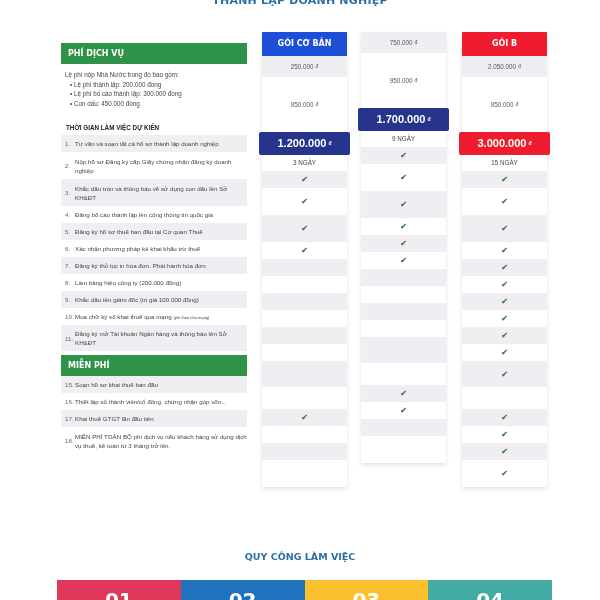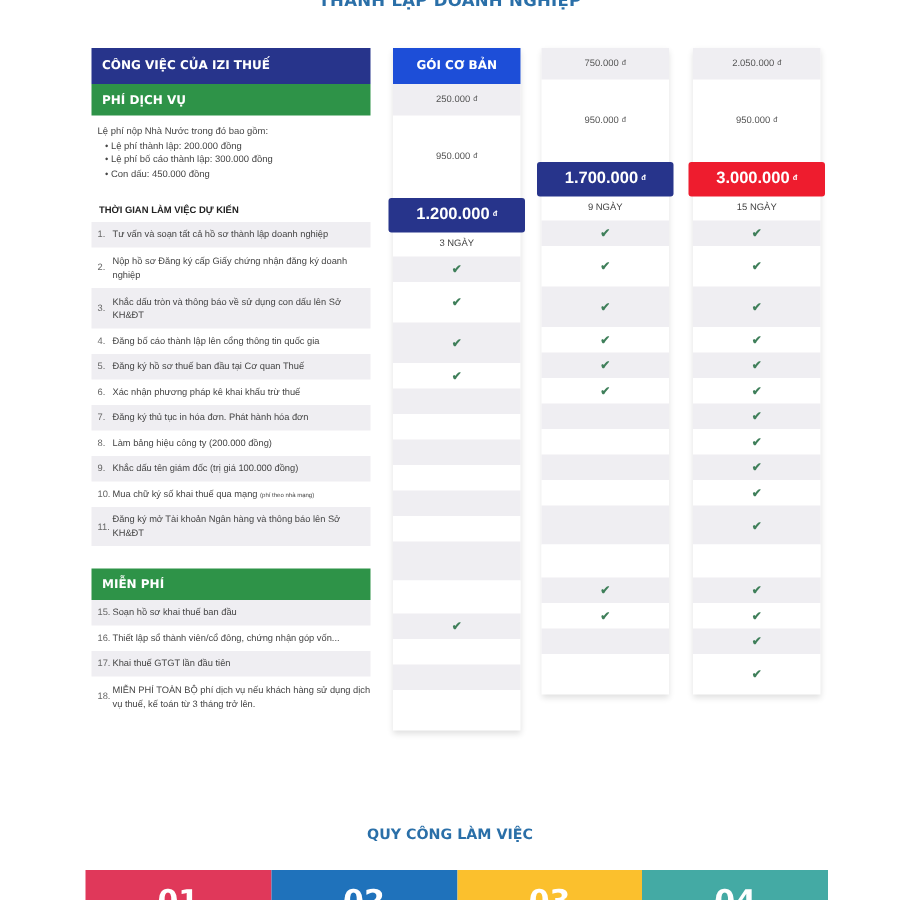--- a/index.html
+++ b/index.html
@@ -10,21 +10,21 @@
     position: absolute; left: 0; top: -6px; width: 600px; text-align: center;
     font-family: "DejaVu Sans", sans-serif; font-weight: bold; font-size: 11px;
     color: #2a6fa8; letter-spacing: 0.2px;
   }
 
   
   .left-col { position: absolute; left: 61px; top: 32px; width: 186px; }
   .hdr-blue { background: #27348b; color: #fff; height: 24px; line-height: 24px; padding-left: 7px;
     font-size: 8px; font-weight: bold; font-family: "DejaVu Sans", sans-serif; }
   .hdr-green { background: #2e9348; color: #fff; height: 21px; line-height: 21px; padding-left: 7px;
-    font-size: 8px; font-weight: bold; font-family: "DejaVu Sans", sans-serif; }
+    font-size: 8px; font-weight: bold; font-family: "DejaVu Sans", sans-serif; margin-top: 11px; }
   .fee-note { padding: 6px 6px 0 4px; height: 55px; font-size: 6.3px; line-height: 9.5px; color: #444; }
   .fee-note .bullet { padding-left: 5px; }
   .row { font-size: 6.2px; color: #444; padding-left: 4px; display: flex; align-items: center; }
   .row.alt { background: #efeef2; }
   .row .num { width: 10px; flex: 0 0 10px; color: #666; }
   .row .txt { line-height: 9px; }
   .row .small { font-size: 4px; }
   .time-hdr { font-weight: bold; font-size: 6.3px; color: #222; padding-left: 5px; height: 16px; display: flex; align-items: center; }
 
   
@@ -51,21 +51,20 @@
   .step { flex: 1; position: relative; overflow: hidden; }
   .step span { position: absolute; top: 8px; width: 100%; text-align: center; color: #fff;
     font-weight: bold; font-size: 20px; font-family: "DejaVu Sans", sans-serif; }
 </style>
 </head>
 <body>
 
 <div class="page-title">THÀNH LẬP DOANH NGHIỆP</div>
 
 <div class="left-col">
-  <div class="hdr-blue">CÔNG VIỆC CỦA IZI THUẾ</div>
   <div class="hdr-green">PHÍ DỊCH VỤ</div>
   <div class="fee-note">
     <div>Lệ phí nộp Nhà Nước trong đó bao gồm:</div>
     <div class="bullet">• Lệ phí thành lập: 200.000 đồng</div>
     <div class="bullet">• Lệ phí bố cáo thành lập: 300.000 đồng</div>
     <div class="bullet">• Con dấu: 450.000 đồng</div>
   </div>
   <div class="time-hdr">THỜI GIAN LÀM VIỆC DỰ KIẾN</div>
   <div id="task-rows">
       <div class="row alt" style="height: 17px;">
@@ -106,21 +105,21 @@
       </div>
       <div class="row" style="height: 17px;">
         <span class="num">10.</span>
         <span class="txt"><span>Mua chữ ký số khai thuế qua mạng</span> <span class="small">(phí theo nhà mạng)</span></span>
       </div>
       <div class="row alt" style="height: 26px;">
         <span class="num">11.</span>
         <span class="txt"><span>Đăng ký mở Tài khoản Ngân hàng và thông báo lên Sở KH&amp;ĐT</span></span>
       </div>
     </div>
-  <div class="hdr-green" style="margin-top:15px;">MIỄN PHÍ</div>
+  <div class="hdr-green" style="margin-top:4px;">MIỄN PHÍ</div>
   <div id="free-rows">
       <div class="row alt" style="height: 17px;">
         <span class="num">15.</span>
         <span class="txt"><span>Soạn hồ sơ khai thuế ban đầu</span></span>
       </div>
       <div class="row" style="height: 17px;">
         <span class="num">16.</span>
         <span class="txt"><span>Thiết lập sổ thành viên/cổ đông, chứng nhận góp vốn...</span></span>
       </div>
       <div class="row alt" style="height: 17px;">
@@ -200,20 +199,21 @@
       <div class="cell alt" style="height: 17px;">
         <span class="check">✔</span>
       </div>
       <div class="cell" style="height: 17px;">
         <span class="check">✔</span>
       </div>
       <div class="cell alt" style="height: 17px;"></div>
       <div class="cell" style="height: 27px;"></div>
     </div>
     <div class="pkg" style="left: 462px;">
+      <div class="pkg-head" style="background:#ee1c2e">GÓI B</div>
       <div class="pkg-price"><span>2.050.000</span><sup>đ</sup></div>
       <div class="pkg-state"><span>950.000</span><sup>đ</sup></div>
       <div class="pkg-total" style="background:#ee1c2e"><span>3.000.000</span><sup>đ</sup></div>
       <div class="pkg-days">15 NGÀY</div>
       <div class="cell alt" style="height: 17px;">
         <span class="check">✔</span>
       </div>
       <div class="cell" style="height: 27px;">
         <span class="check">✔</span>
       </div>

